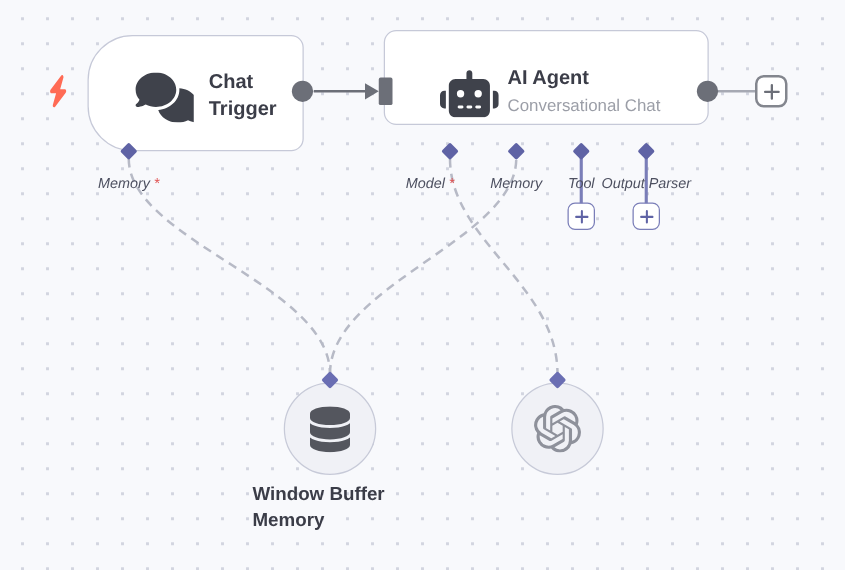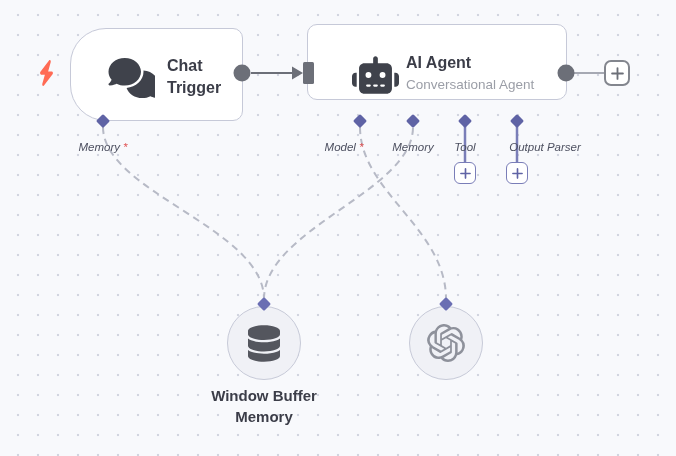--- a/index.html
+++ b/index.html
@@ -37,21 +37,21 @@
   .aa-icon{left:44px;top:31px;}
   
   .subnode{
     position:absolute;width:74px;height:74px;border-radius:50%;
     background:#f0f1f6;border:1.7px solid #c7cad8;box-sizing:border-box;
     display:flex;align-items:center;justify-content:center;
   }
   .subnode-wbm{left:227px;top:306px;}
   .subnode-oai{left:409px;top:306px;}
   .subnode-label{
-    position:absolute;width:124px;text-align:center;
+    position:absolute;width:124px;text-align:left;
     font-weight:bold;font-size:15px;line-height:21px;color:#3b3d48;
   }
   .wbm-label{left:202px;top:385px;}
   .oai-label{left:384px;top:385px;}
   
   .diamond{
     position:absolute;width:10px;height:10px;background:#5f63a5;
     transform:rotate(45deg);border-radius:1.5px;
   }
   .diamond-light{background:#6a6eb3;}
@@ -88,21 +88,21 @@
     </svg>
     <div class="node-title ct-title">Chat Trigger</div>
   </div>
 
   <div class="node node-ai-agent">
     <svg class="node-icon aa-icon" width="47" height="38" viewBox="0 0 640 512">
       <path fill="#3f424b" d="M320 0c17.7 0 32 14.3 32 32V96H472c39.8 0 72 32.2 72 72V440c0 39.8-32.2 72-72 72H168c-39.8 0-72-32.2-72-72V168c0-39.8 32.2-72 72-72H288V32c0-17.7 14.3-32 32-32zM208 384c-8.8 0-16 7.2-16 16s7.2 16 16 16h32c8.8 0 16-7.2 16-16s-7.2-16-16-16H208zm96 0c-8.8 0-16 7.2-16 16s7.2 16 16 16h32c8.8 0 16-7.2 16-16s-7.2-16-16-16H304zm96 0c-8.8 0-16 7.2-16 16s7.2 16 16 16h32c8.8 0 16-7.2 16-16s-7.2-16-16-16H400zM264 256a40 40 0 1 0 -80 0 40 40 0 1 0 80 0zm152 40a40 40 0 1 0 0-80 40 40 0 1 0 0 80zM48 224H64V416H48c-26.5 0-48-21.5-48-48V272c0-26.5 21.5-48 48-48zm544 0c26.5 0 48 21.5 48 48v96c0 26.5-21.5 48-48 48H576V224h16z"></path>
     </svg>
     <div class="aa-text">
       <div class="node-title">AI Agent</div>
-      <div class="aa-sub">Conversational Agent</div>
+      <div class="aa-sub">Conversational Chat</div>
     </div>
   </div>
 
   <div class="subnode subnode-wbm">
     <svg width="32" height="37" viewBox="0 0 448 512">
       <path fill="#54565e" d="M448 80v48c0 44.2-100.3 80-224 80S0 172.2 0 128V80C0 35.8 100.3 0 224 0S448 35.8 448 80zM393.2 214.7c20.8-7.4 39.9-16.9 54.8-28.6V288c0 44.2-100.3 80-224 80S0 332.2 0 288V186.1c14.9 11.8 34 21.2 54.8 28.6C99.7 230.7 159.5 240 224 240s124.3-9.3 169.2-25.3zM0 346.1c14.9 11.8 34 21.2 54.8 28.6C99.7 390.7 159.5 400 224 400s124.3-9.3 169.2-25.3c20.8-7.4 39.9-16.9 54.8-28.6V432c0 44.2-100.3 80-224 80S0 476.2 0 432V346.1z"></path>
     </svg>
   </div>
   <div class="subnode-label wbm-label">Window Buffer Memory</div>
 
@@ -146,21 +146,21 @@
   </div>
   <div class="port-label" style="left:344px;top:141px;">
     <span>Model</span><span class="req">*</span>
   </div>
   <div class="port-label" style="left:413px;top:141px;">
     <span>Memory</span>
   </div>
   <div class="port-label" style="left:465px;top:141px;">
     <span>Tool</span>
   </div>
-  <div class="port-label" style="left:545px;top:141px;">
+  <div class="port-label" style="left:517px;top:141px;">
     <span>Output Parser</span>
   </div>
 
   <div class="plusbtn plus-indigo" style="left:454px;top:162px;">
     <svg width="11" height="11" viewBox="0 0 12 12">
         <path d="M6 1v10M1 6h10" stroke="#5f63a5" stroke-width="1.8" stroke-linecap="round"></path>
       </svg>
   </div>
   <div class="plusbtn plus-indigo" style="left:506px;top:162px;">
     <svg width="11" height="11" viewBox="0 0 12 12">

